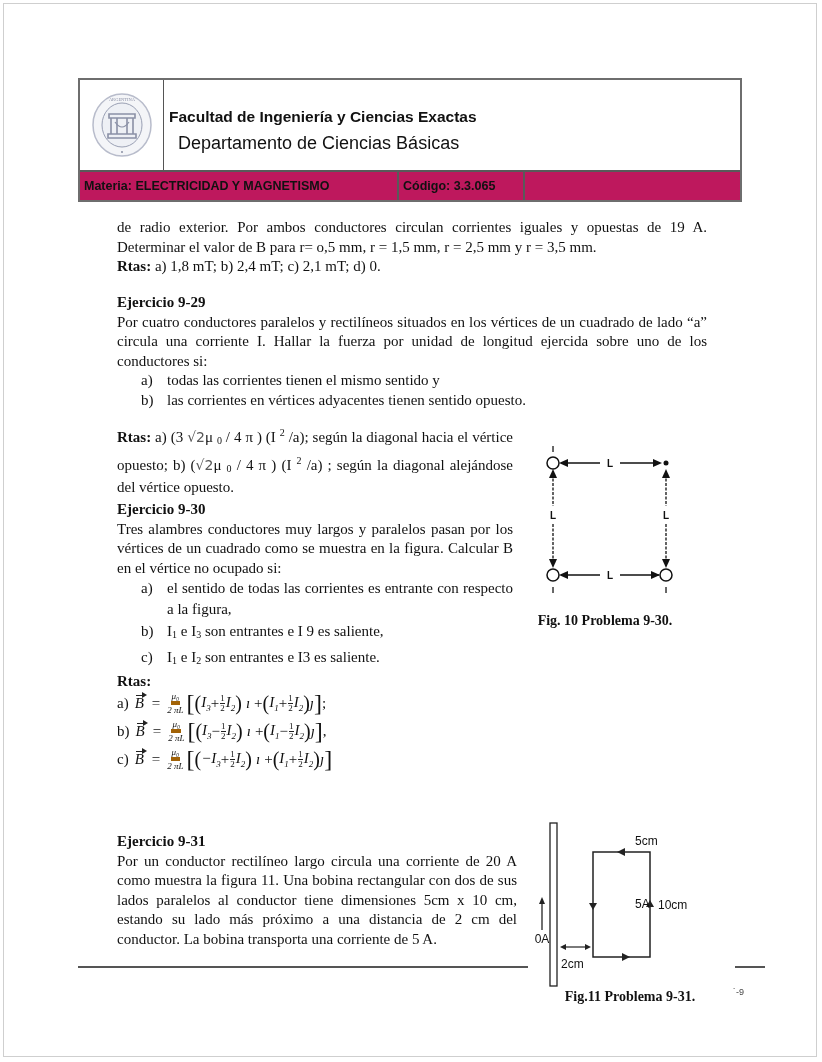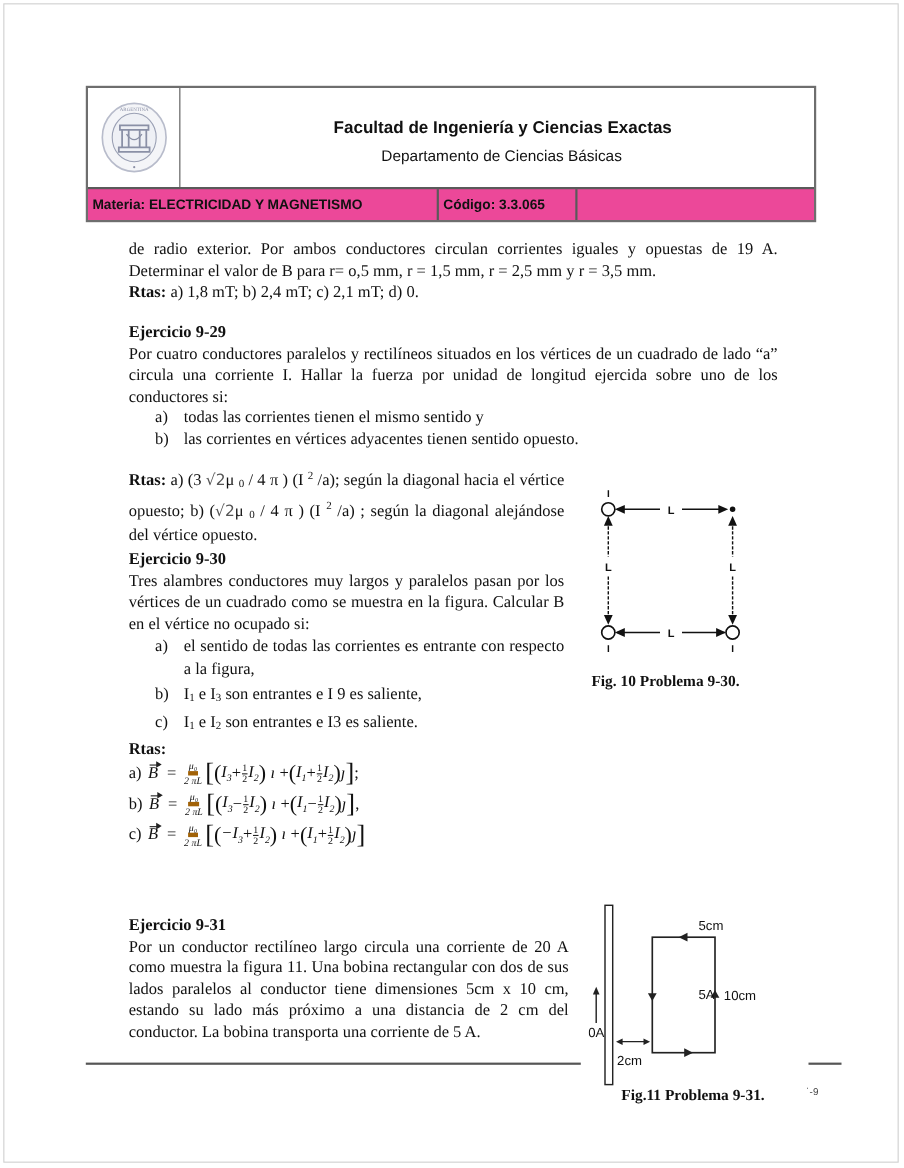--- a/index.html
+++ b/index.html
@@ -2,24 +2,24 @@
 <html><head>
 <meta charset="utf-8">
 <style>
   html, body { margin: 0; padding: 0; background: #ffffff; }
   body { width: 822px; height: 1062px; position: relative; overflow: hidden; font-family: "Liberation Serif", serif; color: #111; }
   .page-frame { position: absolute; left: 3px; top: 3px; width: 814px; height: 1054px; border: 1px solid #cfcfcf; box-sizing: border-box; background: #fff; }
 
   
   .hdr { position: absolute; left: 78px; top: 78px; width: 664px; height: 124px; border: 2px solid #6e6e6e; box-sizing: border-box; background: #fff; }
   .hdr-logo-cell { position: absolute; left: 0; top: 0; width: 84px; height: 90px; border-right: 1px solid #555; box-sizing: border-box; display: flex; align-items: center; justify-content: center; }
-  .hdr-title-cell { position: absolute; left: 84px; top: 0; right: 0; height: 90px; text-align: center; }
+  .hdr-title-cell { position: absolute; left: 84px; top: 0; right: 0; height: 90px; text-align: left; }
   .hdr-title { font-family: "Liberation Sans", sans-serif; font-weight: bold; font-size: 15.5px; position: absolute; top: 28px; width: 100%; left: 5px; }
-  .hdr-sub { font-family: "Liberation Sans", sans-serif; font-size: 14px; position: absolute; top: 53px; width: 100%; left: 4px; }
-  .hdr-row2 { position: absolute; left: 0; top: 90px; right: 0; bottom: 0; background: #ec4899; border-top: 2px solid #5a5a5a; display: flex; }
+  .hdr-sub { font-family: "Liberation Sans", sans-serif; font-size: 18px; position: absolute; top: 53px; width: 100%; left: 14px; }
+  .hdr-row2 { position: absolute; left: 0; top: 90px; right: 0; bottom: 0; background: #be185d; border-top: 2px solid #5a5a5a; display: flex; }
   .hdr-c { font-family: "Liberation Sans", sans-serif; font-weight: bold; font-size: 12.5px; line-height: 28px; padding-left: 4px; box-sizing: border-box; }
   .hdr-c1 { width: 319px; border-right: 2px solid #5a5a5a; }
   .hdr-c2 { width: 126px; border-right: 2px solid #5a5a5a; padding-left: 4px; }
   .hdr-c3 { flex: 1; }
 
   
   .seal { width: 62px; height: 66px; }
 
   
   .txt { position: absolute; font-size: 15px; line-height: 19.5px; }

